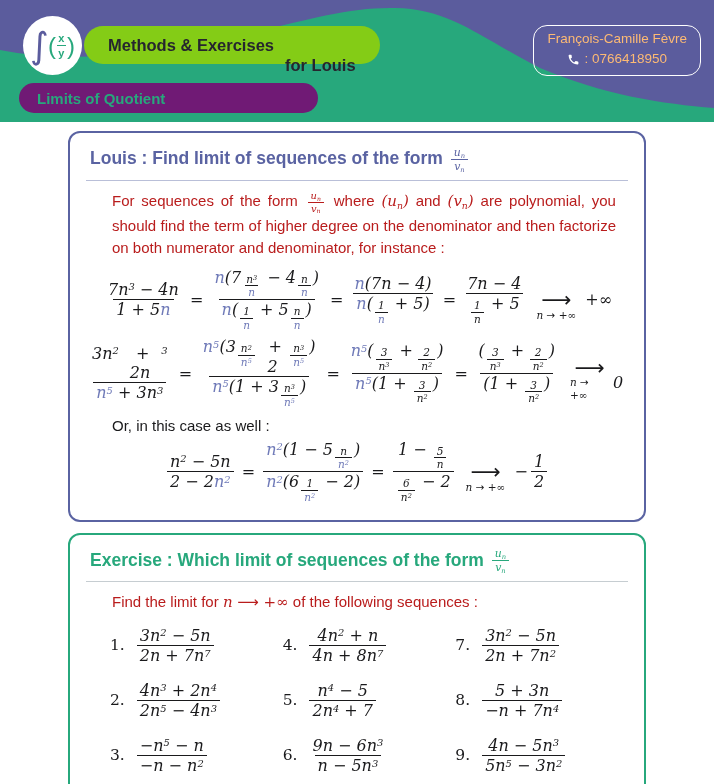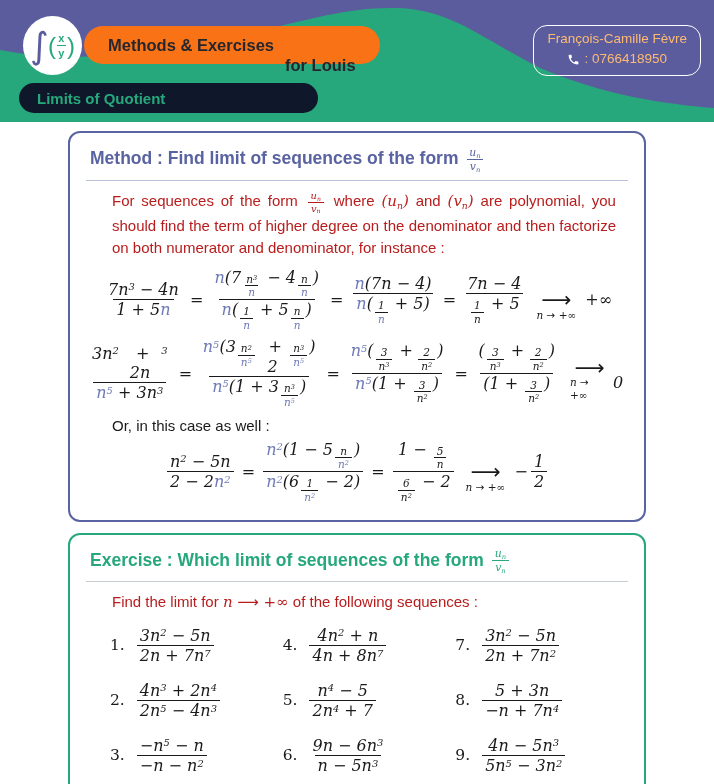--- a/index.html
+++ b/index.html
@@ -9,30 +9,30 @@
   
   .hero{position:relative;height:122px;background:#5b5c9d;overflow:hidden;}
   .hero svg.wave{position:absolute;left:0;top:0;width:714px;height:122px;display:block;}
   .logo-circle{position:absolute;left:23px;top:16px;width:59px;height:59px;border-radius:50%;
                background:#fff;display:flex;align-items:center;justify-content:center;z-index:2;}
   .lg-int{color:#5b5c9d;font-size:36px;font-family:"DejaVu Sans",sans-serif;margin-right:-1px;line-height:1;}
   .lg-par{color:#27a87c;font-size:24px;font-weight:500;line-height:1;}
   .lg-frac{display:inline-flex;flex-direction:column;align-items:center;color:#27a87c;
            font-size:11px;font-weight:700;line-height:1.1;margin:0 1px;}
   .lg-bar{width:9px;height:1.5px;background:#27a87c;margin:1px 0;}
-  .title-pill{position:absolute;left:84px;top:26px;height:38px;background:#f97316;border-radius:19px;
+  .title-pill{position:absolute;left:84px;top:26px;height:38px;background:#84cc16;border-radius:19px;
               display:flex;align-items:center;gap:11px;padding:0 24px;z-index:2;
               font-size:16.5px;font-weight:600;color:#26262e;}
   .title-pill .suffix{font-weight:700;margin-top:41px;}
   .contact-card{position:absolute;right:13px;top:25px;border:1.6px solid #fff;border-radius:14px;
                 padding:3px 13px 5px;color:#fdba74;text-align:center;font-size:13.5px;font-weight:500;
                 line-height:1.5;z-index:2;}
   .contact-line{display:flex;align-items:center;justify-content:center;gap:4px;}
   .chapter-pill{position:absolute;left:19px;top:83px;width:299px;height:30px;box-sizing:border-box;
-                background:#0f172a;border-radius:15px;display:flex;align-items:center;padding:0 18px;
+                background:#701a75;border-radius:15px;display:flex;align-items:center;padding:0 18px;
                 color:#27a87c;font-size:15px;font-weight:600;z-index:2;}
 
   
   main{padding-top:9px;}
   .box{width:578px;margin:0 auto;border-radius:12px;box-sizing:border-box;padding:10px 16px 10px;}
   .box.method{border:2.5px solid #5a63a2;margin-bottom:11px;}
   .box.exercise{border:2.5px solid #27a87c;padding-bottom:24px;}
   .box-title{margin:2px 0 0 4px;font-size:17.5px;font-weight:600;line-height:1.5;}
   .box-title.m{color:#5a63a2;}
   .box-title.e{color:#27a87c;}
@@ -108,21 +108,21 @@
         <span>: 0766418950</span>
       </div>
     </div>
 
     <div class="chapter-pill">Limits of Quotient</div>
   </header>
 
   <main>
 
     <section class="box method">
-      <h2 class="box-title m"><span class="pt">Method : Find limit of sequences of the form </span><span class="frac">
+      <h2 class="box-title m"><span class="pt">Louis : Find limit of sequences of the form </span><span class="frac">
             <span class="fnum">
               <span class="mt">u</span>
               <span class="sub mt">n</span>
             </span>
             <span class="fden">
               <span class="mt">v</span>
               <span class="sub mt">n</span>
             </span>
           </span></h2>
       <hr class="rule m">

